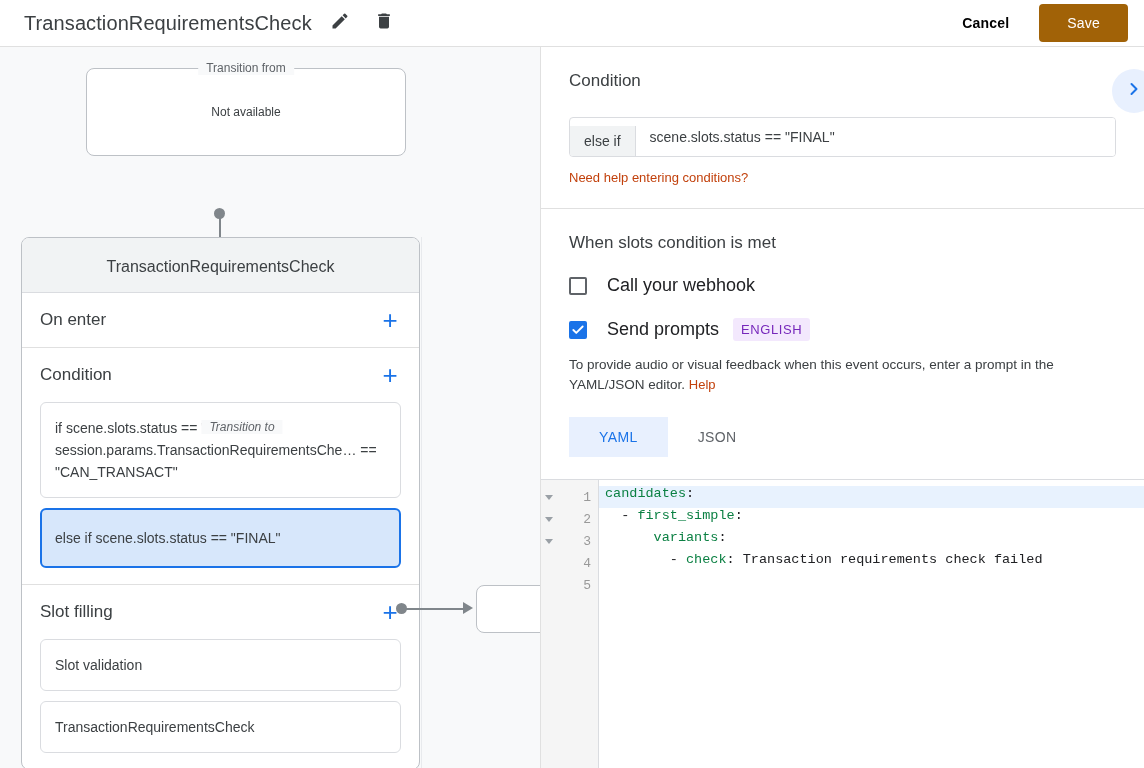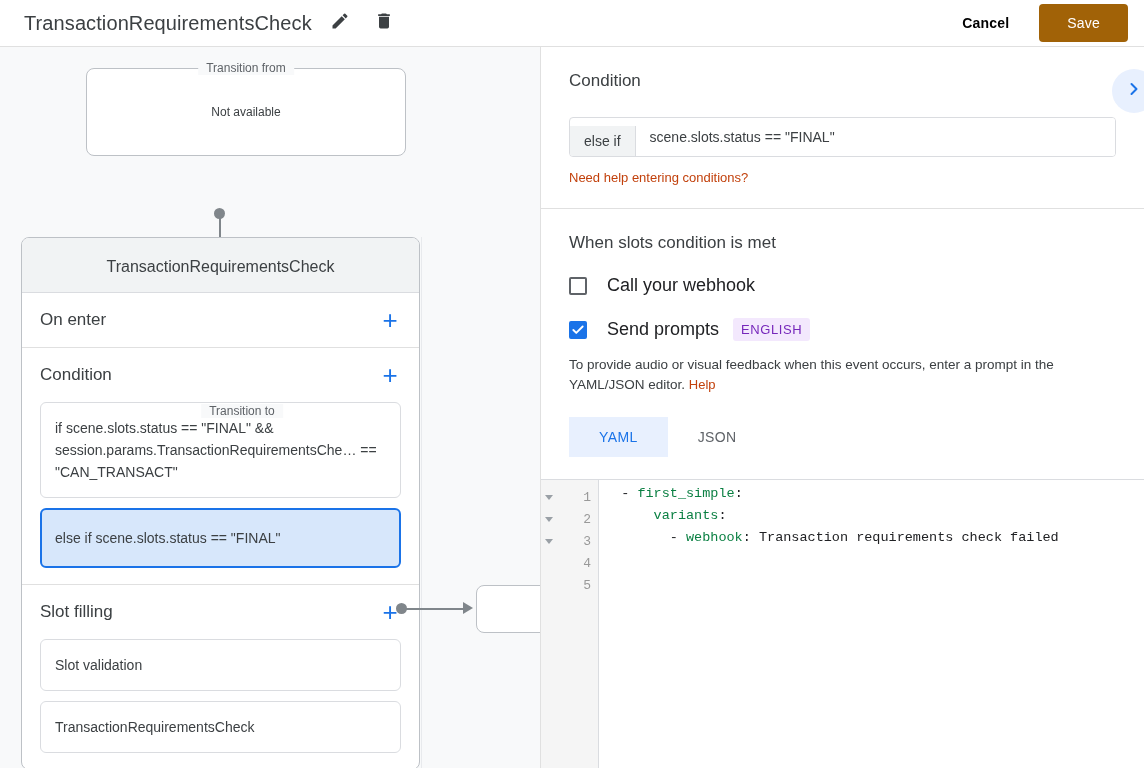--- a/index.html
+++ b/index.html
@@ -254,21 +254,21 @@
       <div class="fieldset-box tf-box">
         <div class="fieldset-legend">Transition from</div>
         <div class="tf-text">Not available</div>
       </div>
 
       <div class="conn-dot" style="left:214px; top:161px;"></div>
       <div class="conn-line-v" style="left:219px; top:166px; height:38px;"></div>
       <div class="arrow-down" style="left:214px; top:200px;"></div>
 
       <div class="tt-card">
-        <div class="fieldset-legend" style="top:166px; left:220px;">Transition to</div>
+        <div class="fieldset-legend" style="top:182px; left:220px;font-style:italic;">Transition to</div>
         <div class="tt-head">
           <div class="tt-name">TransactionRequirementsCheck</div>
         </div>
 
         <div class="sect">
           <div class="sect-head">
             <span class="sect-title">On enter</span>
             <span class="plus-btn">+</span>
           </div>
         </div>
@@ -374,22 +374,23 @@
             <span class="fold"></span>
             <span class="g-num">4</span>
           </div>
           <div class="g-row">
             <span class="fold"></span>
             <span class="g-num">5</span>
           </div>
         </div>
 
         <div class="code">
+          <div class="c-row hl"><span></span><span class="k">candidates</span><span>:</span><span></span></div>
           <div class="c-row"><span>  - </span><span class="k">first_simple</span><span>:</span><span></span></div>
           <div class="c-row"><span>      </span><span class="k">variants</span><span>:</span><span></span></div>
-          <div class="c-row"><span>        - </span><span class="k">webhook</span><span>:</span><span> Transaction requirements check failed</span></div>
+          <div class="c-row"><span>        - </span><span class="k">check</span><span>:</span><span> Transaction requirements check failed</span></div>
           <div class="c-row"><span></span></div>
         </div>
       </div>
 
     </div>
   </div>
 </div>
 
 </body></html>

